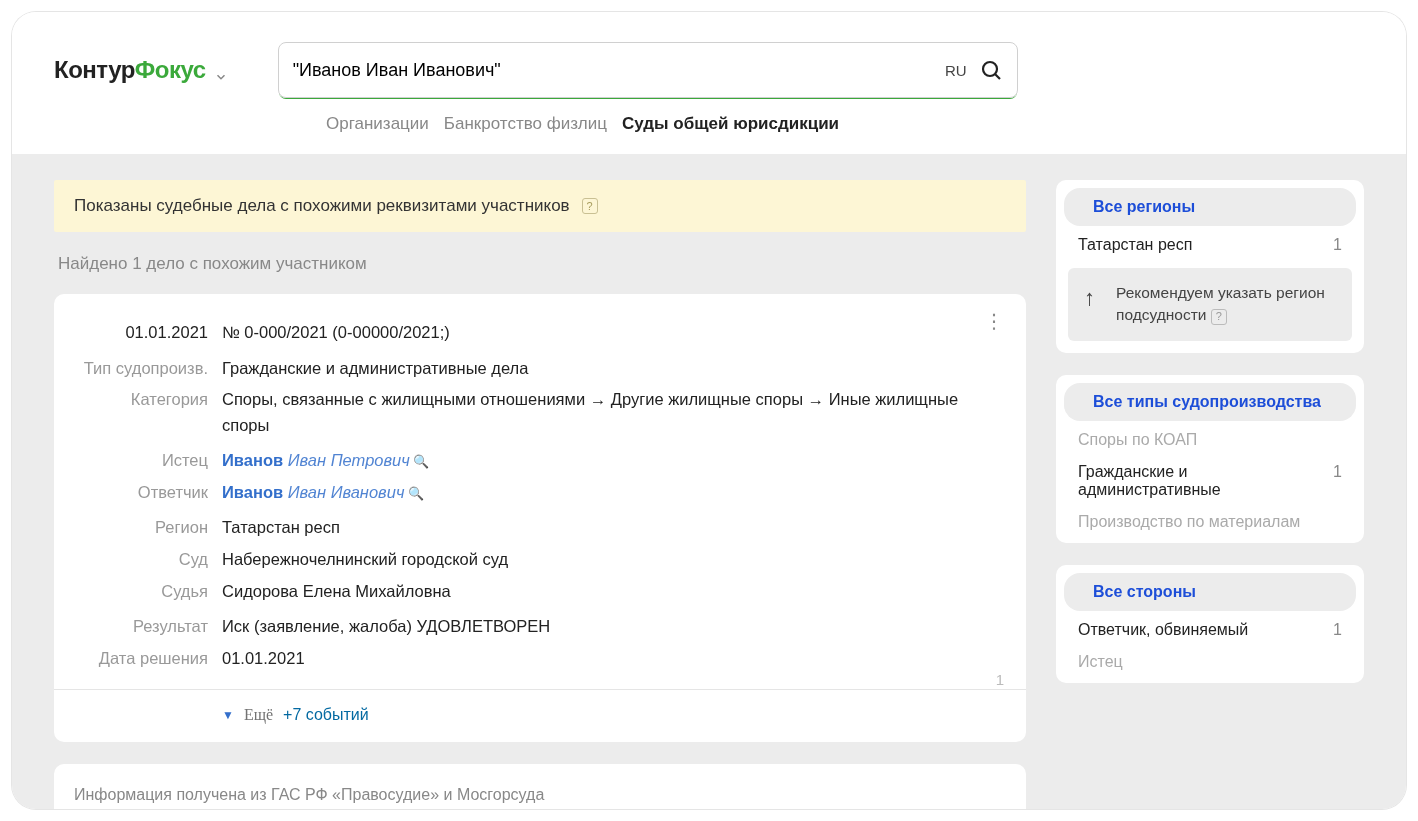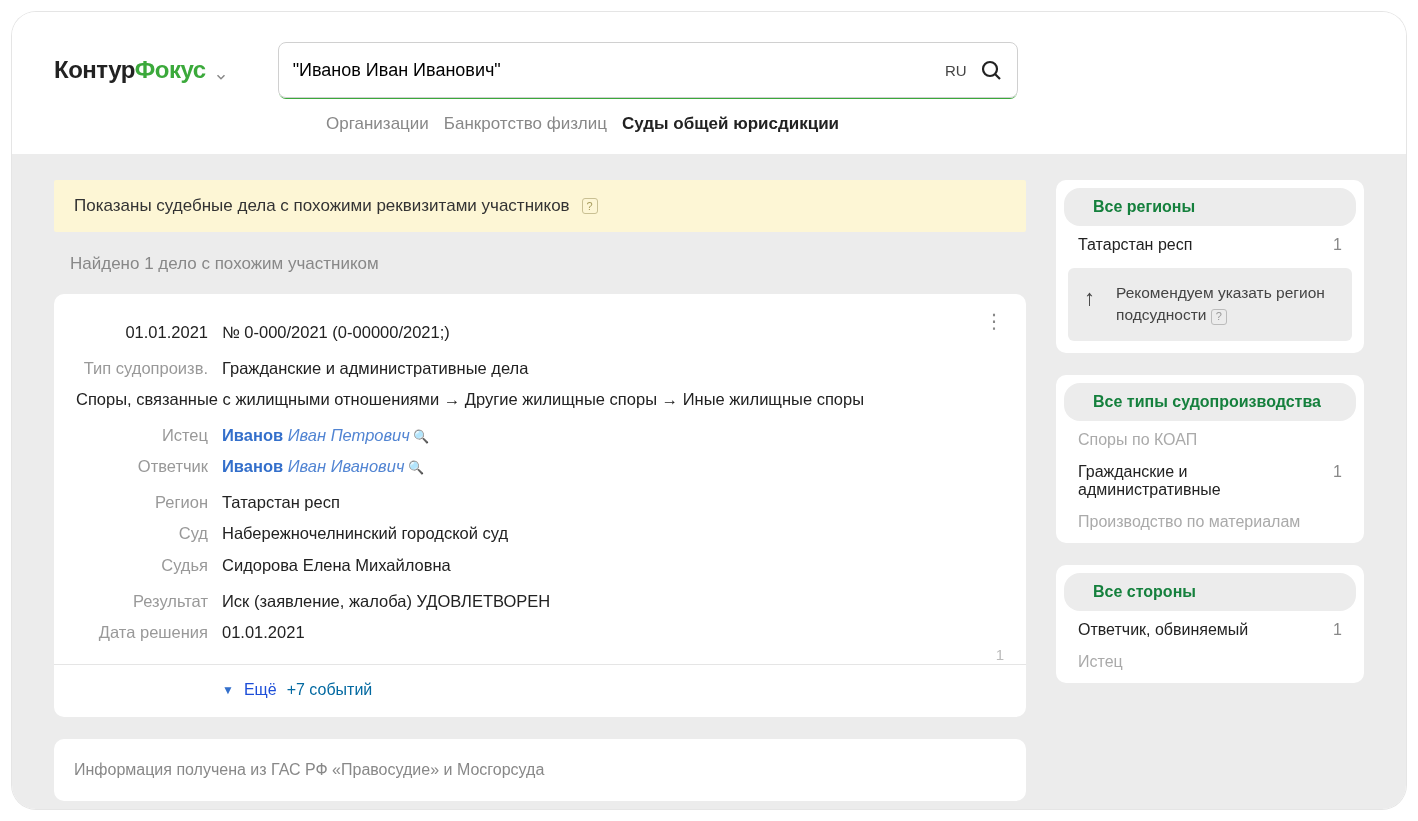--- a/index.html
+++ b/index.html
@@ -19,40 +19,40 @@
 .search-lang { color: #444; font-size: 15px; margin-right: 12px; }
 .icon-btn { background: none; border: none; cursor: pointer; color: #222; }
 .tabs-row { display: flex; gap: 15px; padding: 16px 0 20px 272px; font-size: 17px; }
 .tab { color: #888; cursor: pointer; }
 .tab.active { color: #222; font-weight: 600; }
 .body { flex: 1; background: #ececec; display: flex; gap: 30px; padding: 26px 42px; overflow: auto; }
 .main { flex: 1; min-width: 0; }
 .side { width: 308px; }
 .banner { background: #fdf6d5; border-radius: 2px; padding: 16px 20px; font-size: 17px; color: #333; display: flex; align-items: center; gap: 12px; }
 .help-badge { display: inline-flex; width: 16px; height: 16px; border: 1px solid #c9c093; border-radius: 3px; align-items: center; justify-content: center; font-size: 11px; color: #a89d5d; }
-.found { color: #888; margin: 22px 16px 20px; font-size: 17px; }
+.found { color: #888; margin: 22px 4px 20px; font-size: 17px; }
 .card { background: #fff; border-radius: 10px; padding: 26px 22px 18px; position: relative; }
 .card-menu { position: absolute; top: 24px; right: 22px; color: #888; font-size: 20px; line-height: 6px; cursor: pointer; }
 .card-idx { position: absolute; bottom: 54px; right: 22px; color: #bbb; font-size: 15px; }
 .row { display: flex; gap: 14px; margin-bottom: 6px; font-size: 16.5px; line-height: 1.55; }
 .row .lbl { width: 132px; text-align: right; color: #999; flex-shrink: 0; }
 .row .val { flex: 1; color: #222; }
 .blk { margin-bottom: 10px; }
 .link { color: #336fcb; }
 .link .rest { color: #336fcb; opacity: 0.85; font-style: italic; }
 .mag-s { color: #bbb; font-size: 13px; margin-left: 4px; }
 .result-ok { color: #3ba93b; }
 .divider { border-top: 1px solid #e5e5e5; margin: 18px -22px 0; }
 .more-row { display: flex; align-items: center; gap: 10px; padding-top: 16px; padding-left: 146px; }
 .more-row .chev2 { color: #336fcb; font-size: 12px; }
-.more-row .more { color: #1d4ed8; cursor: pointer; }
+.more-row .more { color: #737373; cursor: pointer; font-family: Liberation Serif, serif; }
 .more-row .cnt { color: #0369a1; }
 .footnote { background: #fff; border-radius: 10px; padding: 22px 20px; margin-top: 22px; color: #888; font-size: 16px; }
 .side-card { background: #fff; border-radius: 10px; padding: 8px; margin-bottom: 22px; }
-.side-head { background: #ececec; border-radius: 16px; padding: 10px 29px; font-weight: 600; font-size: 16px; color: #15803d; }
+.side-head { background: #ececec; border-radius: 16px; padding: 10px 29px; font-weight: 600; font-size: 16px; color: #1d4ed8; }
 .side-item { display: flex; justify-content: space-between; padding: 10px 14px 4px; font-size: 16px; color: #222; cursor: pointer; }
 .side-item.muted { color: #aaa; }
 .side-item .n { color: #888; }
 .hint { background: #ececec; border-radius: 6px; margin: 10px 4px 4px; padding: 14px 14px 14px 48px; position: relative; color: #444; font-size: 15.5px; line-height: 1.45; }
 .hint .arrow { position: absolute; left: 16px; top: 14px; font-size: 22px; }
 .hint .help-badge { border-color: #bbb; color: #999; }
 svg { display: block; }
 </style>
 </head>
 <body>
@@ -106,20 +106,21 @@
             <div class="val">№ 0-000/2021 (0-00000/2021;)</div>
           </div>
         </div>
 
         <div class="blk">
           <div class="row">
                 <div class="lbl">Тип судопроизв.</div>
                 <div class="val">Гражданские и административные дела</div>
               </div>
           <div class="row">
+                <div class="lbl">Категория</div>
                 <div class="val">Споры, связанные с жилищными отношениями → Другие жилищные споры → Иные жилищные споры</div>
               </div>
         </div>
 
         <div class="blk">
           <div class="row">
                 <div class="lbl">Истец</div>
             <div class="val"><span class="link"><b>Иванов</b><span class="rest"> Иван Петрович</span></span><span class="mag-s">🔍</span></div>
           </div>
           <div class="row">

